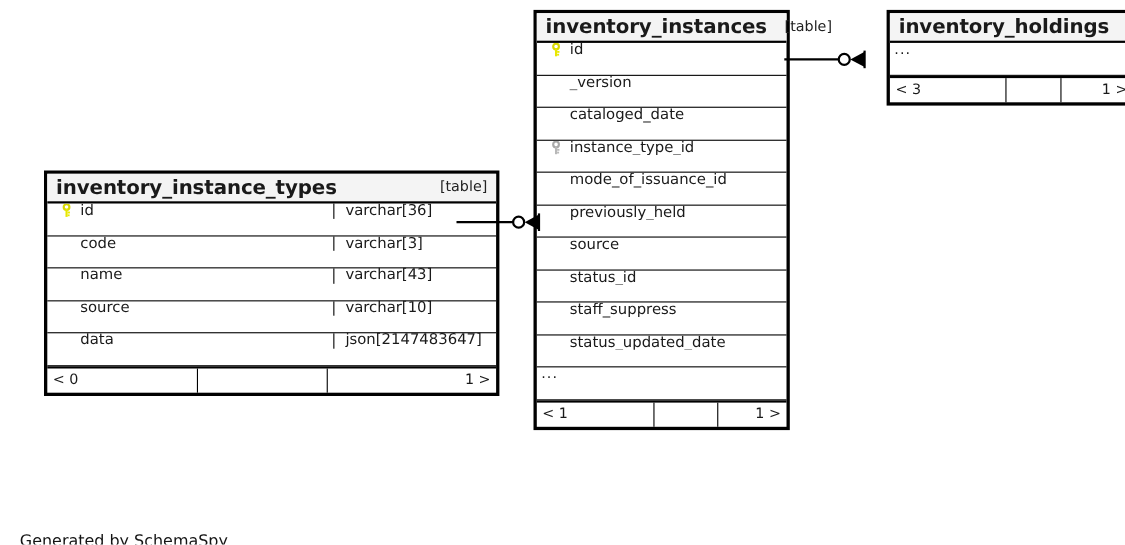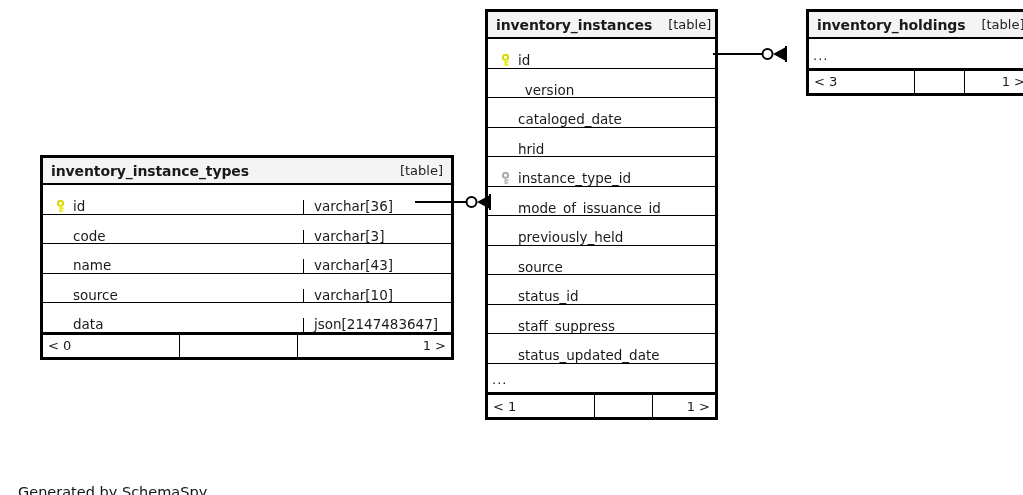--- a/index.html
+++ b/index.html
@@ -38,37 +38,37 @@
     background: #f4f4f4;
     border-bottom: 2px solid #000000;
     height: 27px;
     display: flex;
     align-items: center;
     padding: 0 8px;
     white-space: nowrap;
   }
   .entity .hdr .tname {
     font-weight: bold;
-    font-size: 14px;
+    font-size: 18px;
     letter-spacing: -0.1px;
   }
   .entity .hdr .ttag {
     margin-left: auto;
     padding-left: 10px;
     font-size: 13px;
     color: #222;
   }
   .entity .hdr.hdr-tight .ttag {
     margin-left: 6px;
   }
 
   .row {
     box-sizing: border-box;
     display: flex;
-    align-items: flex-end;
+    align-items: flex-start;
     border-bottom: 1.5px solid #000000;
     height: 29.5px;
   }
   .row:last-child { border-bottom: none; }
 
   .col-name {
     box-sizing: border-box;
     display: flex;
     align-items: center;
     padding-left: 6px;
@@ -273,26 +273,20 @@
     </div>
 
     <div class="row">
       <div class="col-name">
         <span class="keyslot"></span>
         <span class="colname-text">cataloged_date</span>
       </div>
     </div>
 
 
-    <div class="row">
-      <div class="col-name">
-        <span class="keyslot"></span>
-        <span class="colname-text">hrid</span>
-      </div>
-    </div>
 
     <div class="row">
       <div class="col-name">
         <span class="keyslot">
           <svg class="key" viewBox="0 0 16 16" aria-hidden="true">
             <circle cx="8" cy="4" r="3.2" fill="none" stroke="#a8a8a8" stroke-width="2.4"></circle>
             <rect x="6.8" y="6" width="2.4" height="9" fill="#b8b8b8"></rect>
             <rect x="9.2" y="9" width="2.6" height="2.1" fill="#b8b8b8"></rect>
             <rect x="9.2" y="12.2" width="2.2" height="2" fill="#b8b8b8"></rect>
           </svg>

